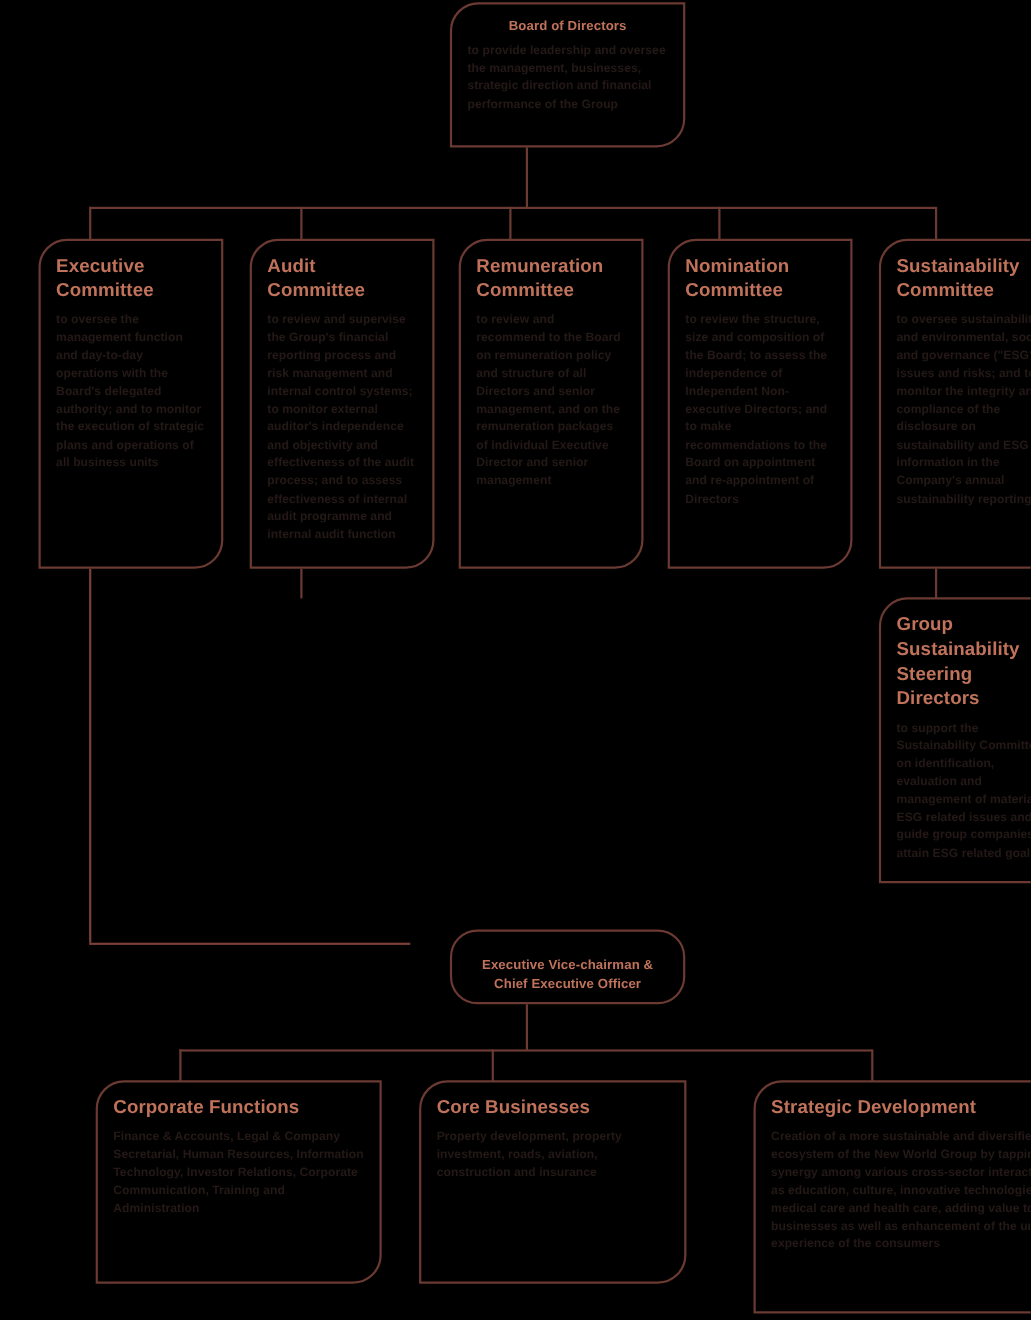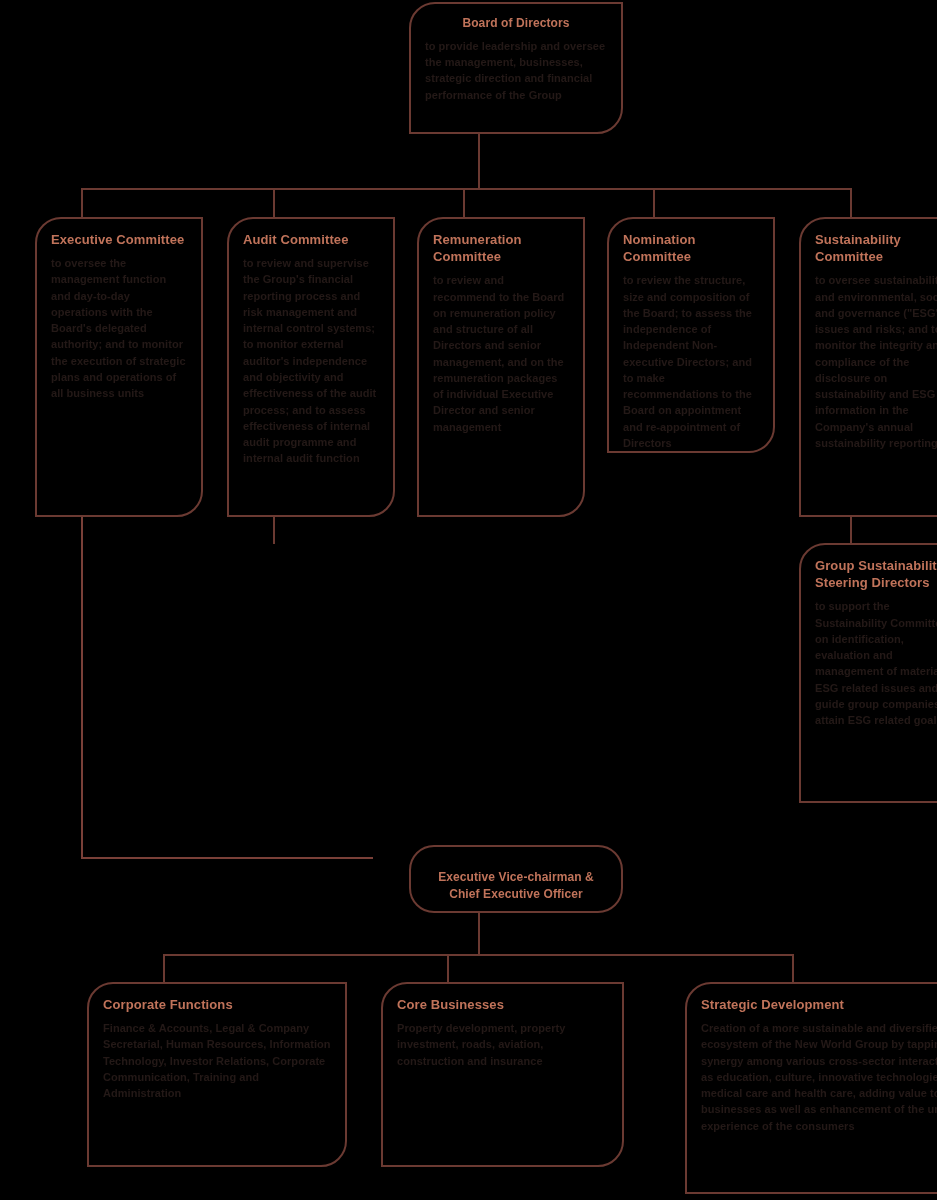--- a/index.html
+++ b/index.html
@@ -37,21 +37,21 @@
     margin-left: 37px;
   }
   
   .box.leaf {
     border-top-left-radius: 26px;
     border-bottom-right-radius: 26px;
   }
   .box-title {
     color: #c0735a;
     font-weight: bold;
-    font-size: 13px;
+    font-size: 17px;
     line-height: 1.32;
     letter-spacing: 0.1px;
     margin-bottom: 7px;
   }
   .box-body {
     color: #241917;
     font-weight: bold;
     font-size: 11px;
     line-height: 1.48;
     letter-spacing: 0.05px;
@@ -64,21 +64,21 @@
   }
   .box.centered .box-body {
     text-align: left;
   }
 
   
   #board          { left: 372px; top: 2px;    width: 214px; height: 132px; }
   #exec-com       { left: -2px;  top: 217px;  width: 168px; height: 300px; }
   #audit-com      { left: 190px; top: 217px;  width: 168px; height: 300px; }
   #remun-com      { left: 380px; top: 217px;  width: 168px; height: 300px; }
-  #nomin-com      { left: 570px; top: 217px;  width: 168px; height: 236px; }
+  #nomin-com      { left: 570px; top: 217px;  width: 168px; height: 300px; }
   #sustain-com    { left: 762px; top: 217px;  width: 177px; height: 300px; }
   #risk-com       { left: 190px; top: 543px;  width: 168px; height: 260px; }
   #gssc           { left: 762px; top: 543px;  width: 177px; height: 260px; }
   #ceo            { left: 372px; top: 845px;  width: 214px; height: 68px; border-radius: 25px;  }
   #corp-func      { left: 50px;  top: 982px;  width: 260px; height: 185px; }
   #core-bus       { left: 344px; top: 982px;  width: 243px; height: 185px; }
   #strat-dev      { left: 648px; top: 982px;  width: 321px; height: 212px; }
 
   #board .box-title, #ceo .box-title { text-align: center; }
   #board .box-title { font-size: 12px; }

